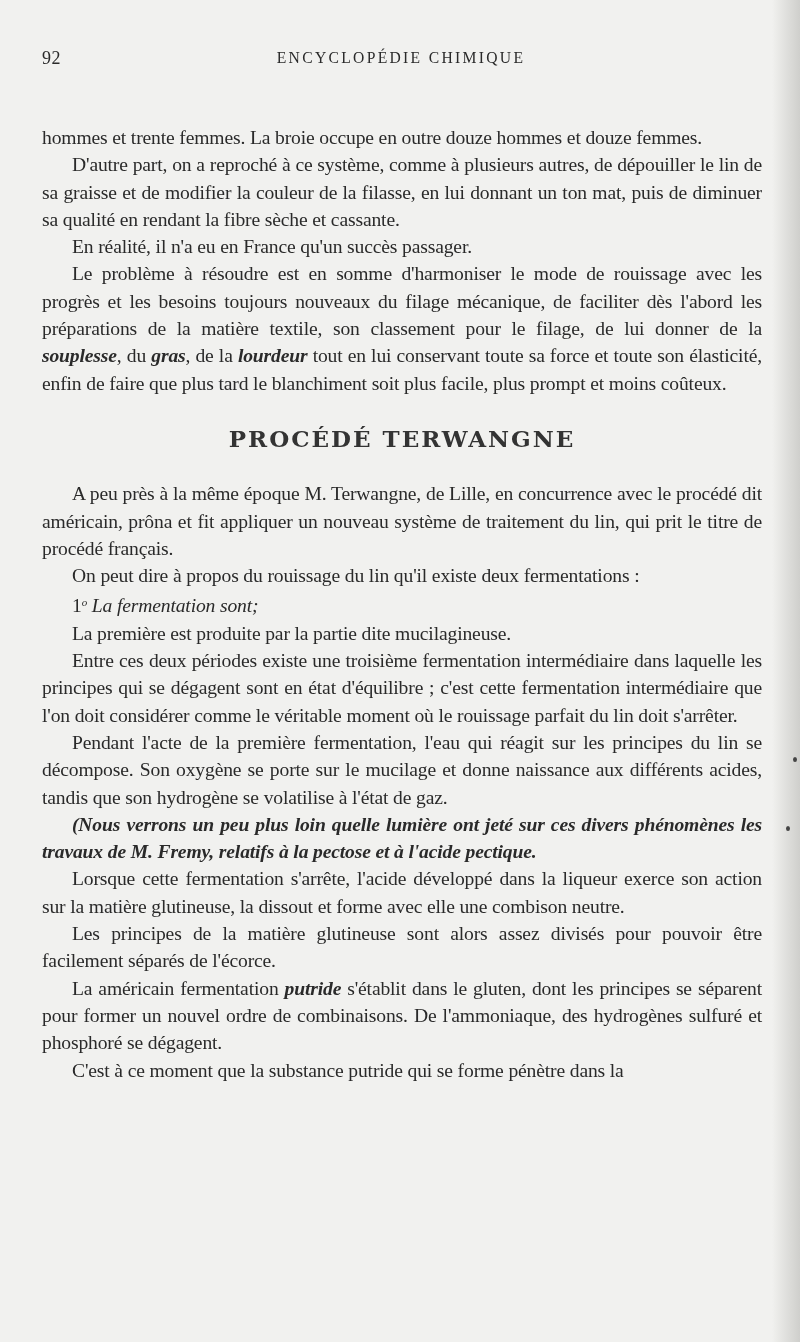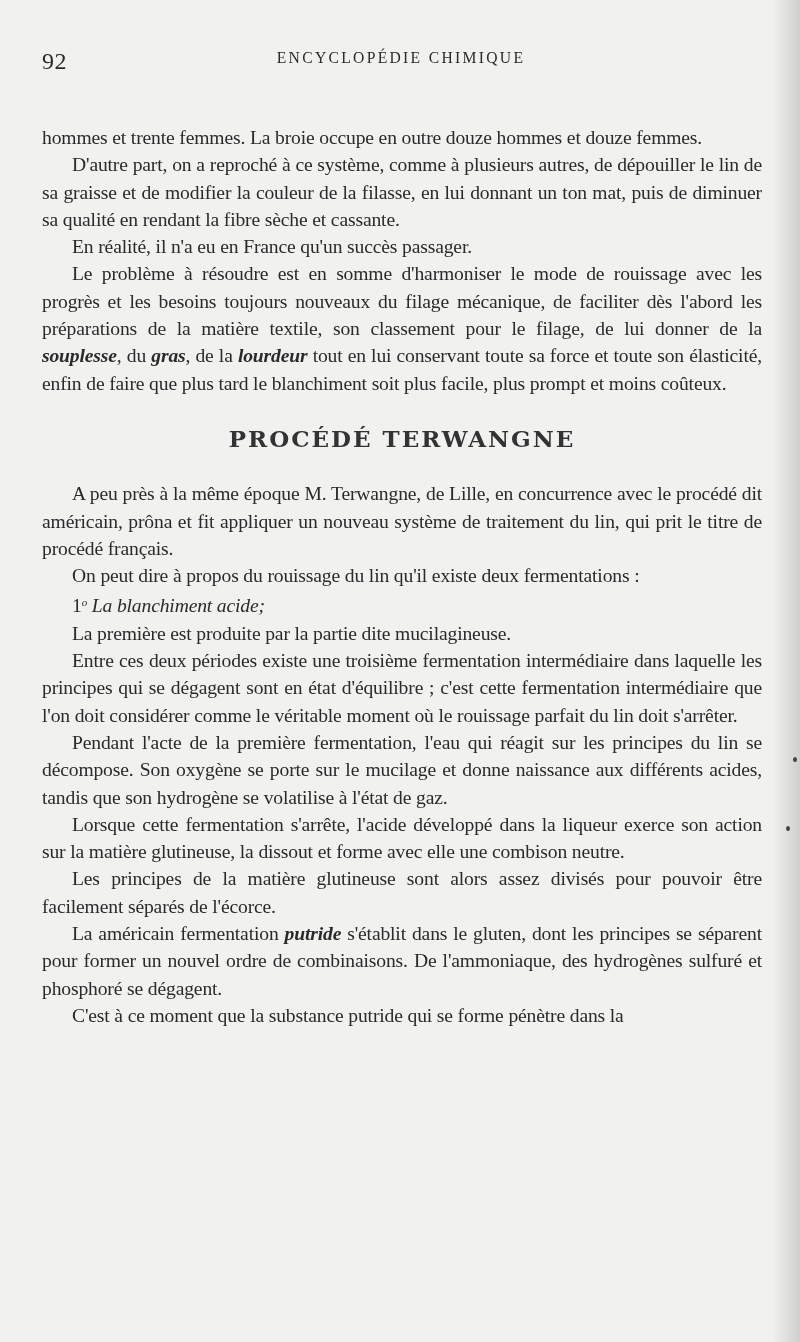--- a/index.html
+++ b/index.html
@@ -12,21 +12,21 @@
   }
   .page-edge {
     position: absolute; right: 0; top: 0; width: 28px; height: 1342px;
     background: linear-gradient(to right, rgba(241,241,239,0) 0%, #d9d9d6 70%, #cfcfcc 100%);
   }
   .running-head {
     position: absolute; top: 48px; left: 42px; width: 718px; height: 24px;
   }
   .page-number {
     position: absolute; left: 0; top: 0;
-    font-size: 24px; letter-spacing: 0.5px;
+    font-size: 18px; letter-spacing: 0.5px;
   }
   .book-title {
     position: absolute; left: 0; right: 0; top: 0; text-align: center;
     font-size: 17px; letter-spacing: 2.5px; transform: scaleX(0.92);
   }
   .text-block {
     position: absolute; left: 42px; top: 84px; width: 720px;
     font-size: 19.6px; line-height: 27.3px;
     text-align: justify;
     letter-spacing: -0.15px;
@@ -59,24 +59,25 @@
 <div class="text-block">
   <p class="noindent">hommes et trente femmes. La broie occupe en outre douze hommes et douze femmes.</p>
   <p>D'autre part, on a reproché à ce système, comme à plusieurs autres, de dépouiller le lin de sa graisse et de modifier la couleur de la filasse, en lui donnant un ton mat, puis de diminuer sa qualité en rendant la fibre sèche et cassante.</p>
   <p>En réalité, il n'a eu en France qu'un succès passager.</p>
   <p><span>Le problème à résoudre est en somme d'harmoniser le mode de rouissage avec les progrès et les besoins toujours nouveaux du filage mécanique, de faciliter dès l'abord les préparations de la matière textile, son classement pour le filage, de lui donner de la </span><i>souplesse</i><span>, du </span><i>gras</i><span>, de la </span><i>lourdeur</i><span> tout en lui conservant toute sa force et toute son élasticité, enfin de faire que plus tard le blanchiment soit plus facile, plus prompt et moins coûteux.</span></p>
 
   <div class="section-heading">PROCÉDÉ TERWANGNE</div>
 
   <p>A peu près à la même époque M. Terwangne, de Lille, en concurrence avec le procédé dit américain, prôna et fit appliquer un nouveau système de traitement du lin, qui prit le titre de procédé français.</p>
   <p>On peut dire à propos du rouissage du lin qu'il existe deux fermentations :</p>
-  <p class="list-item"><span class="num">1</span><sup>o</sup> <span>La blanchiment acide;</span></p>
+  <p class="list-item"><span class="num">1</span><sup>o</sup> <span>La fermentation sont;</span></p>
   <p>La première est produite par la partie dite mucilagineuse.</p>
   <p>Entre ces deux périodes existe une troisième fermentation intermédiaire dans laquelle les principes qui se dégagent sont en état d'équilibre ; c'est cette fermentation intermédiaire que l'on doit considérer comme le véritable moment où le rouissage parfait du lin doit s'arrêter.</p>
   <p>Pendant l'acte de la première fermentation, l'eau qui réagit sur les principes du lin se décompose. Son oxygène se porte sur le mucilage et donne naissance aux différents acides, tandis que son hydrogène se volatilise à l'état de gaz.</p>
+  <p><i>(Nous verrons un peu plus loin quelle lumière ont jeté sur ces divers phénomènes les travaux de M. Fremy, relatifs à la pectose et à l'acide pectique.</i></p>
   <p>Lorsque cette fermentation s'arrête, l'acide développé dans la liqueur exerce son action sur la matière glutineuse, la dissout et forme avec elle une combison neutre.</p>
   <p>Les principes de la matière glutineuse sont alors assez divisés pour pouvoir être facilement séparés de l'écorce.</p>
   <p><span>La américain fermentation </span><i>putride</i><span> s'établit dans le gluten, dont les principes se séparent pour former un nouvel ordre de combinaisons. De l'ammoniaque, des hydrogènes sulfuré et phosphoré se dégagent.</span></p>
   <p>C'est à ce moment que la substance putride qui se forme pénètre dans la</p>
 </div>
 
 <div class="speck" style="left:793px; top:757px;"></div>
 <div class="speck" style="left:786px; top:826px;"></div>
 
 </body></html>

